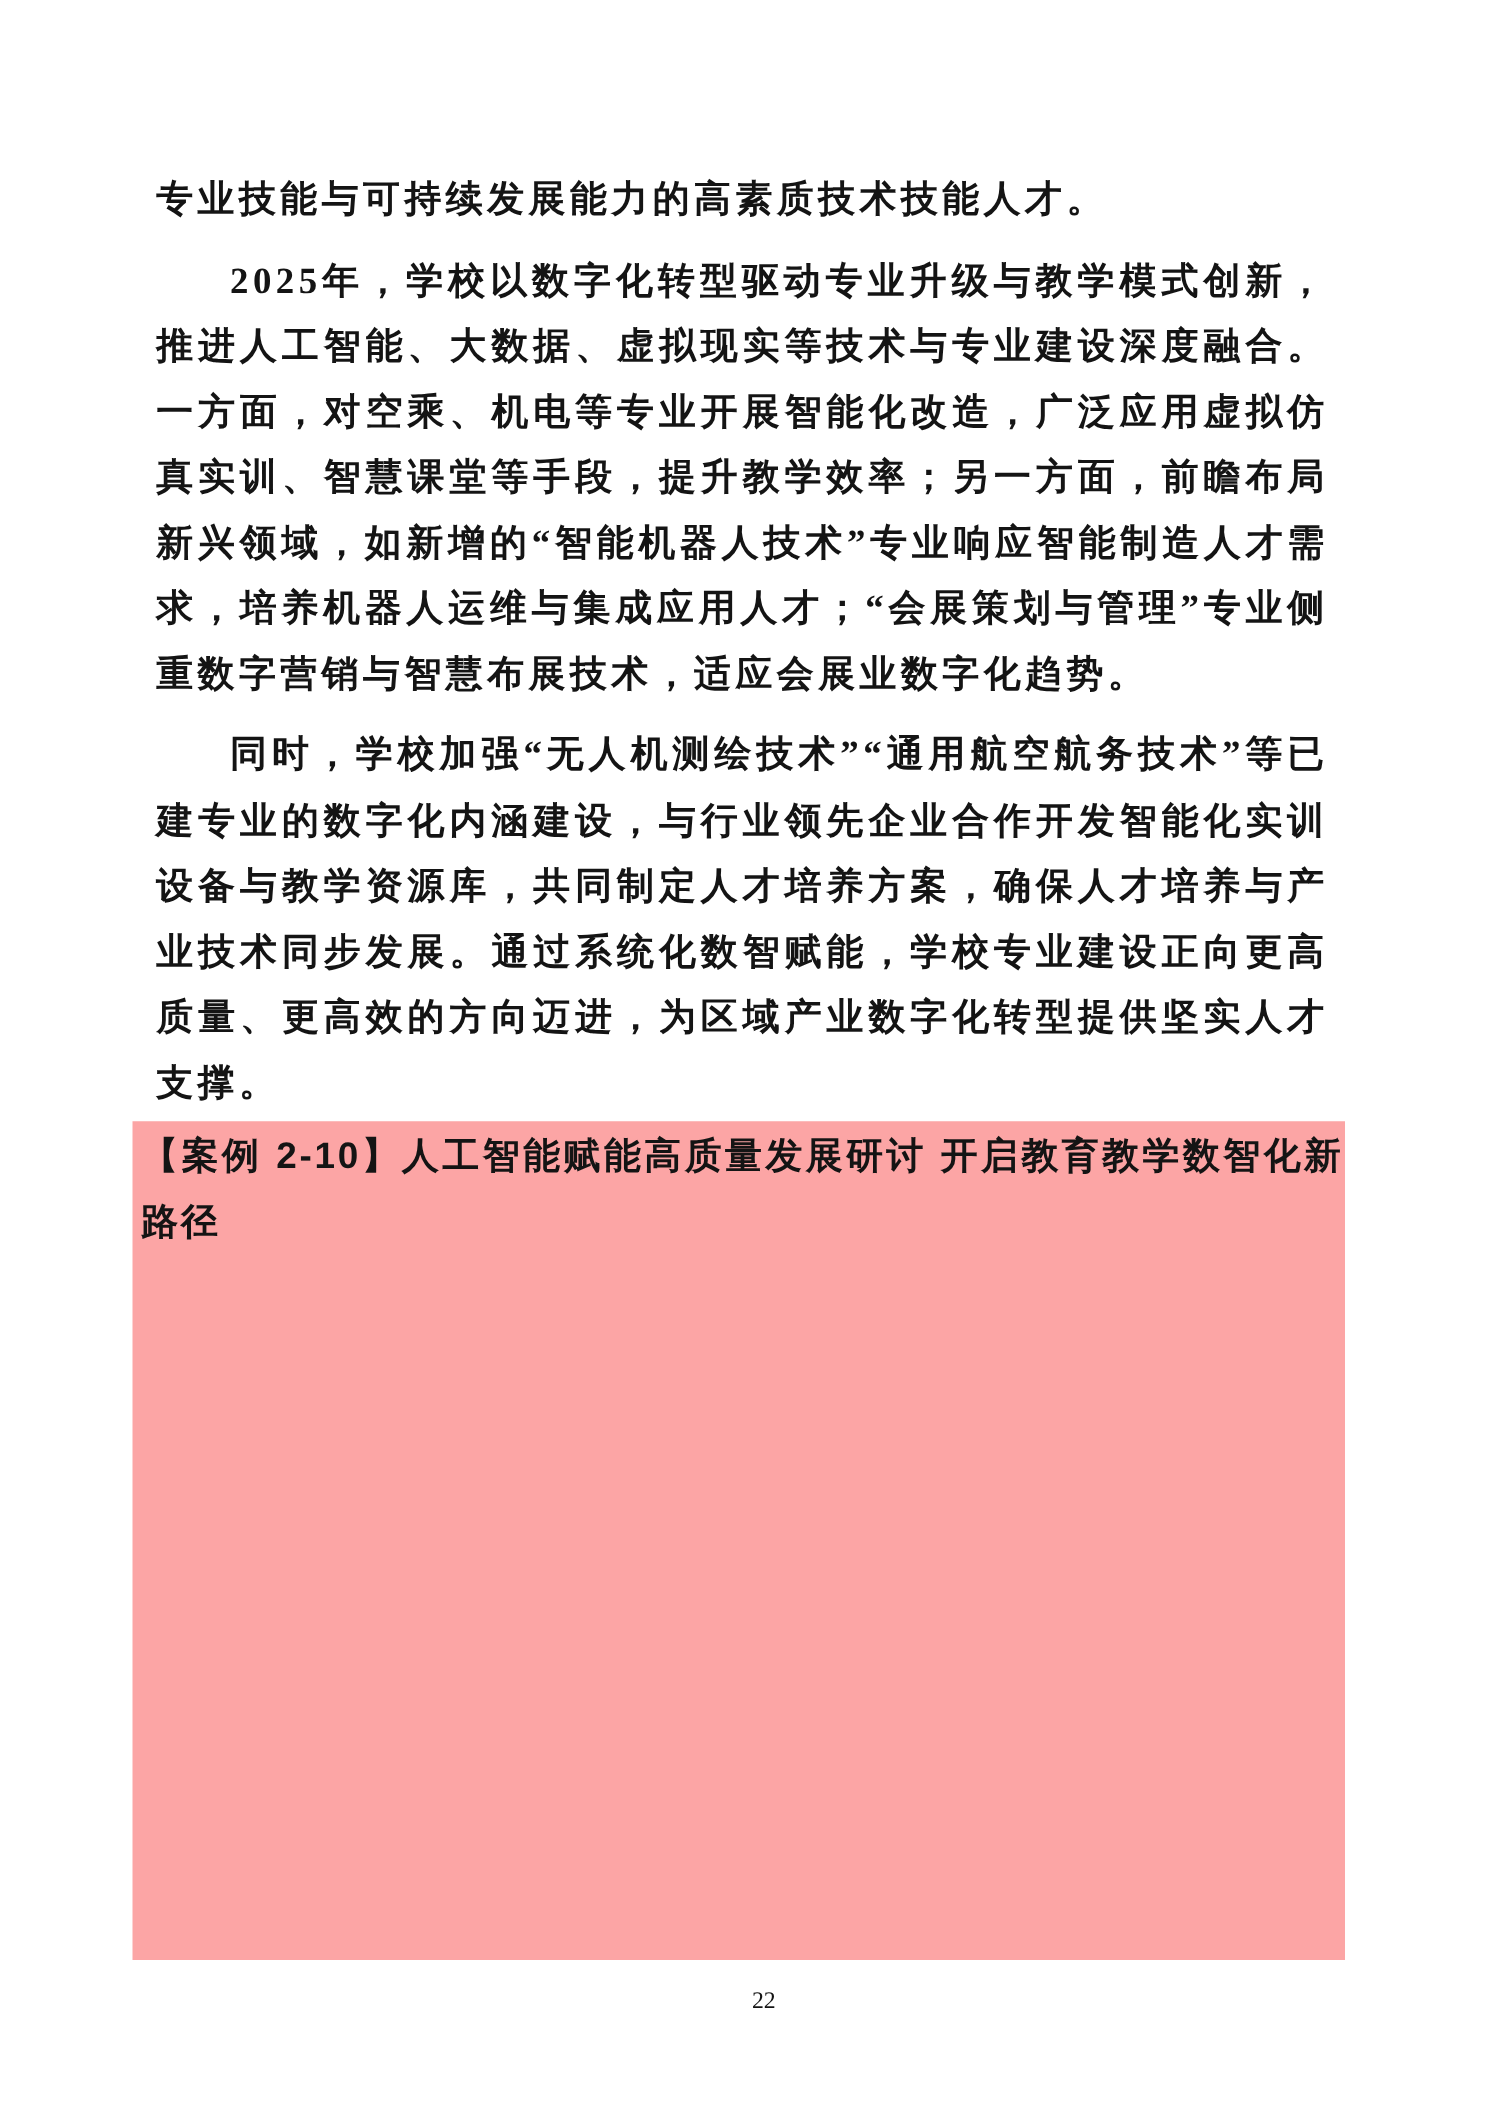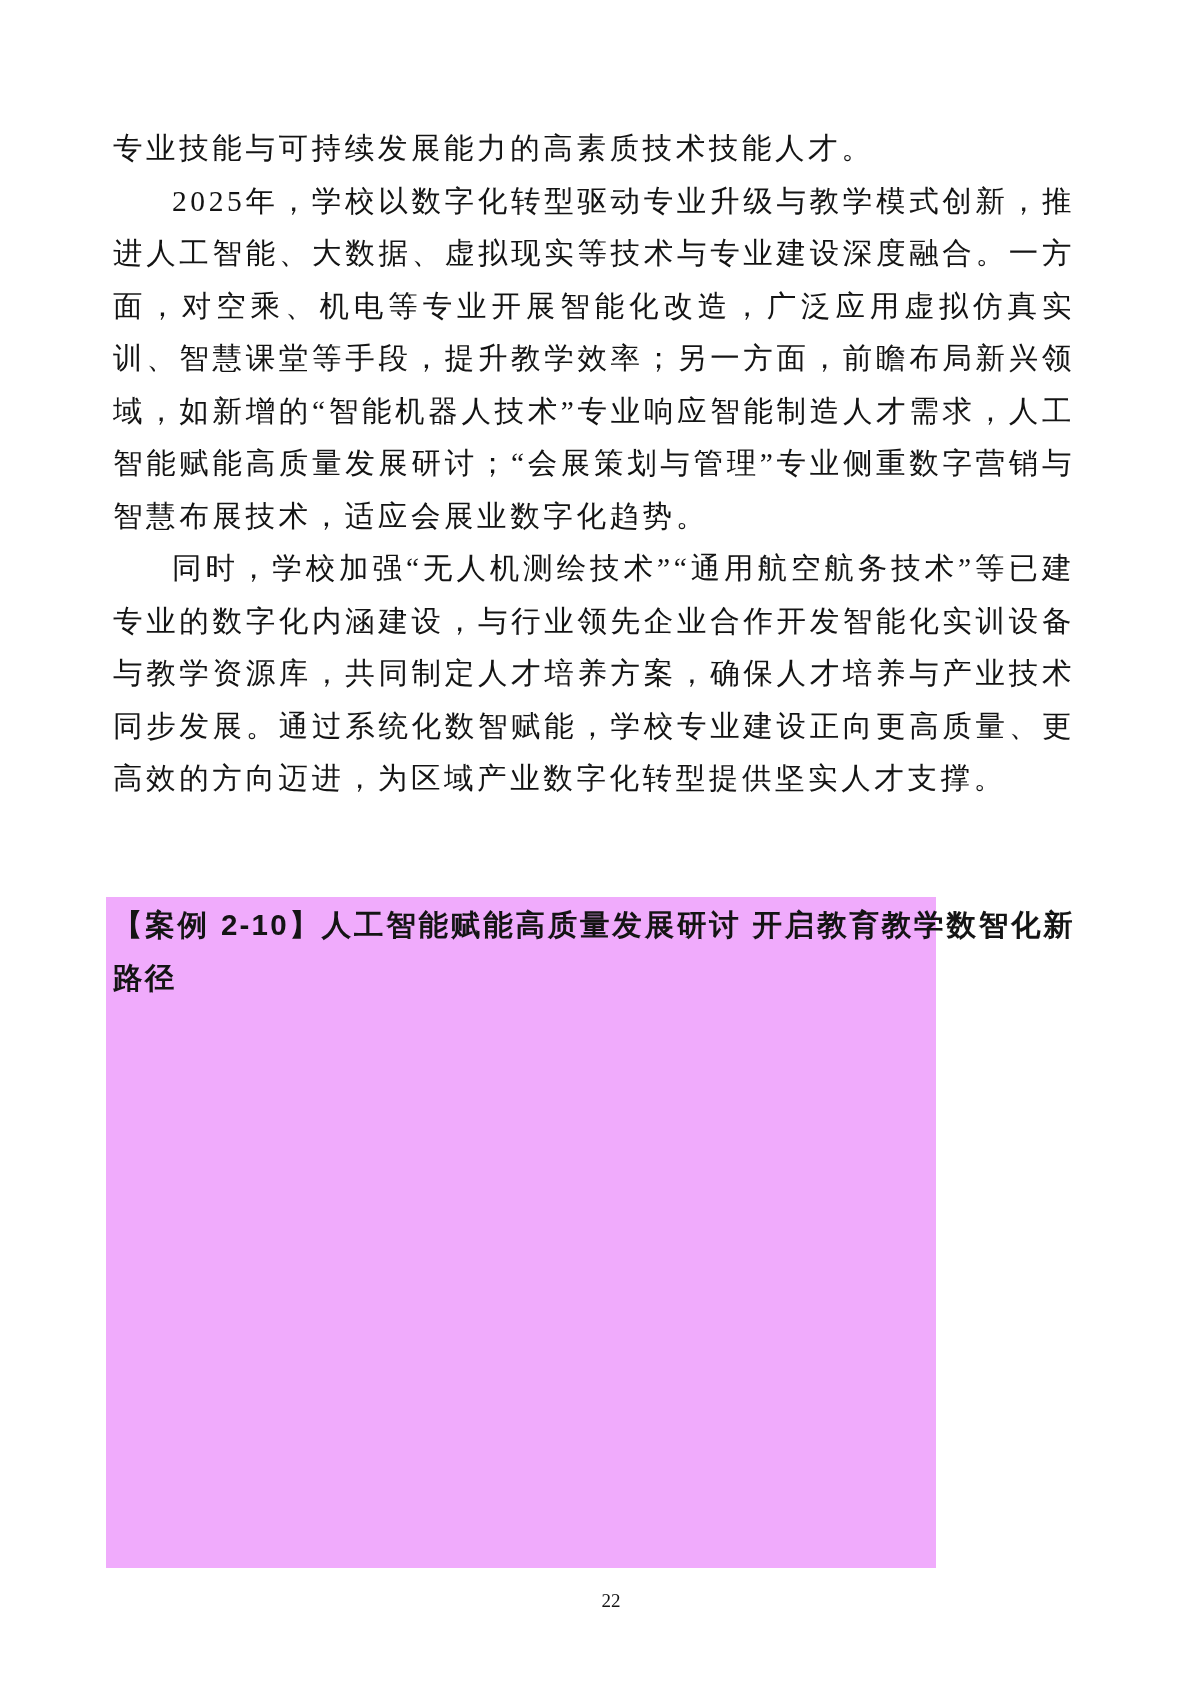--- a/index.html
+++ b/index.html
@@ -26,32 +26,33 @@
       left: 113px;
       width: 962px;
       top: 122px;
       font-size: 29.5px;
       line-height: 52.5px;
       letter-spacing: 3.6px;
       text-align: justify;
       text-justify: inter-ideograph;
     }
     .body-text p {
-      margin: 0;
+      margin: 12px;
+      font-weight: bold;
     }
     .indent {
       text-indent: 2em;
     }
     .case-box {
       position: absolute;
       left: 106px;
       top: 897px;
-      width: 830px;
+      width: 970px;
       height: 671px;
-      background: #f0abfc;
+      background: #fca5a5;
     }
     .case-inner {
       position: absolute;
       left: 7px;
       width: 962px;
       top: 2px;
       font-size: 29.5px;
       line-height: 52.5px;
       letter-spacing: 3.6px;
       text-align: justify;
@@ -73,21 +74,21 @@
       line-height: 24px;
     }
   </style>
 </head>
 <body>
 
 <div class="page">
 
   <div class="body-text">
     <p>专业技能与可持续发展能力的高素质技术技能人才。</p>
-    <p class="indent">2025年，学校以数字化转型驱动专业升级与教学模式创新，推进人工智能、大数据、虚拟现实等技术与专业建设深度融合。一方面，对空乘、机电等专业开展智能化改造，广泛应用虚拟仿真实训、智慧课堂等手段，提升教学效率；另一方面，前瞻布局新兴领域，如新增的“智能机器人技术”专业响应智能制造人才需求，人工智能赋能高质量发展研讨；“会展策划与管理”专业侧重数字营销与智慧布展技术，适应会展业数字化趋势。</p>
+    <p class="indent">2025年，学校以数字化转型驱动专业升级与教学模式创新，推进人工智能、大数据、虚拟现实等技术与专业建设深度融合。一方面，对空乘、机电等专业开展智能化改造，广泛应用虚拟仿真实训、智慧课堂等手段，提升教学效率；另一方面，前瞻布局新兴领域，如新增的“智能机器人技术”专业响应智能制造人才需求，培养机器人运维与集成应用人才；“会展策划与管理”专业侧重数字营销与智慧布展技术，适应会展业数字化趋势。</p>
     <p class="indent">同时，学校加强“无人机测绘技术”“通用航空航务技术”等已建专业的数字化内涵建设，与行业领先企业合作开发智能化实训设备与教学资源库，共同制定人才培养方案，确保人才培养与产业技术同步发展。通过系统化数智赋能，学校专业建设正向更高质量、更高效的方向迈进，为区域产业数字化转型提供坚实人才支撑。</p>
   </div>
 
   <div class="case-box">
     <div class="case-inner">
       <p class="case-title">【案例 2-10】人工智能赋能高质量发展研讨 开启教育教学数智化新路径</p>
     </div>
   </div>
 
   <div class="page-number">22</div>

